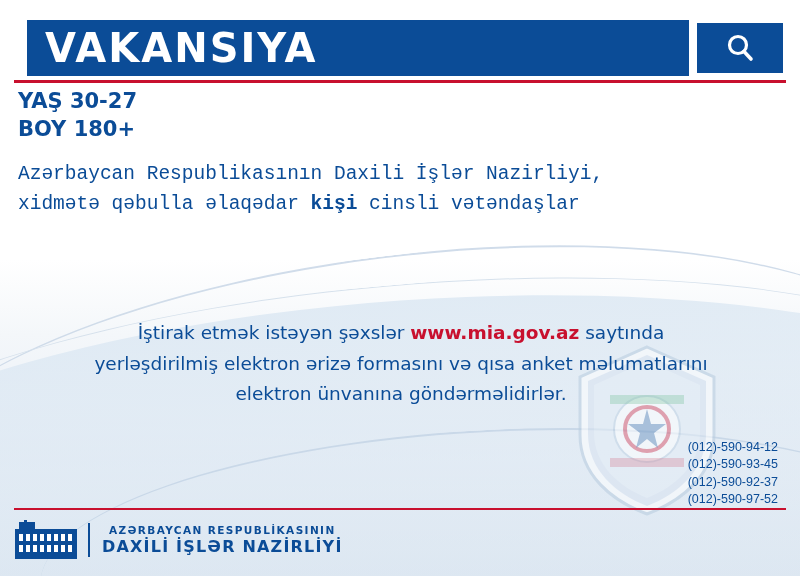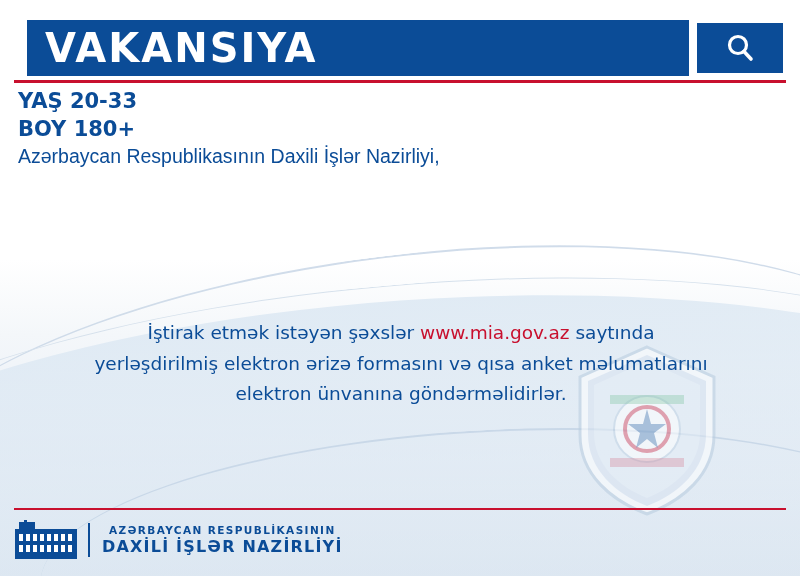--- a/index.html
+++ b/index.html
@@ -135,26 +135,26 @@
     top: 88px;
     color: #0b4c97;
     font-weight: bold;
     font-size: 21px;
     line-height: 1.32;
     font-family: "DejaVu Sans", sans-serif;
   }
   .body-block {
     position: absolute;
     left: 18px;
-    top: 141px;
+    top: 159px;
     width: 700px;
     font-size: 19.5px;
     line-height: 1.55;
     color: #0b4c97;
-    font-family: Liberation Sans, sans-serif;
+    font-family: Liberation Mono, monospace;
   }
   .body-block .red {
     color: #c8102e;
     font-weight: bold;
   }
   .body-block .bold-blue {
     font-weight: bold;
   }
 
   .notice-block {
@@ -163,21 +163,21 @@
     top: 318px;
     width: 730px;
     text-align: center;
     font-size: 18.5px;
     line-height: 1.65;
     color: #0b4c97;
     font-family: "DejaVu Sans", sans-serif;
   }
   .notice-block .red-bold {
     color: #c8102e;
-    font-weight: normal;
+    font-weight: bold;
   }
 
   
   .phones {
     position: absolute;
     right: 22px;
     bottom: 68px;
     text-align: left;
     color: #0b4c97;
     font-size: 12.5px;
@@ -266,36 +266,45 @@
     <div class="search-box">
       <svg width="34" height="34" viewBox="0 0 34 34">
         <circle cx="15" cy="14" r="8.5" fill="none" stroke="#ffffff" stroke-width="3.2"></circle>
         <line x1="21" y1="20.5" x2="28" y2="28" stroke="#ffffff" stroke-width="3.6" stroke-linecap="round"></line>
       </svg>
     </div>
   </div>
   <div class="red-rule"></div>
 
   <div class="age-block">
-    <div>YAŞ 20-33</div>
+    <div>YAŞ 30-27</div>
     <div>BOY 180+</div>
   </div>
 
   <div class="body-block">
     <div>Azərbaycan Respublikasının Daxili İşlər Nazirliyi,</div>
+    <div>
+      <span>xidmətə qəbulla əlaqədar </span><span class="bold-blue">kişi</span><span> cinsli vətəndaşlar</span>
+    </div>
   </div>
 
   <div class="notice-block">
     <div>
       <span>İştirak etmək istəyən şəxslər </span><span class="red-bold">www.mia.gov.az</span><span> saytında</span>
     </div>
     <div>yerləşdirilmiş elektron ərizə formasını və qısa anket məlumatlarını</div>
     <div>elektron ünvanına göndərməlidirlər.</div>
   </div>
 
+  <div class="phones">
+    <div>(012)-590-94-12</div>
+    <div>(012)-590-93-45</div>
+    <div>(012)-590-92-37</div>
+    <div>(012)-590-97-52</div>
+  </div>
 
   <div class="footer">
     <div class="footer-rule"></div>
     <div class="footer-inner">
       <svg class="bldg" viewBox="0 0 64 40">
         <rect x="1" y="9" width="62" height="30" fill="#0b4c97"></rect>
         <rect x="5" y="2" width="16" height="8" fill="#0b4c97"></rect>
         <rect x="10" y="0" width="3" height="3" fill="#0b4c97"></rect>
         <g fill="#ffffff">
           <rect x="5" y="14" width="4" height="7"></rect>

